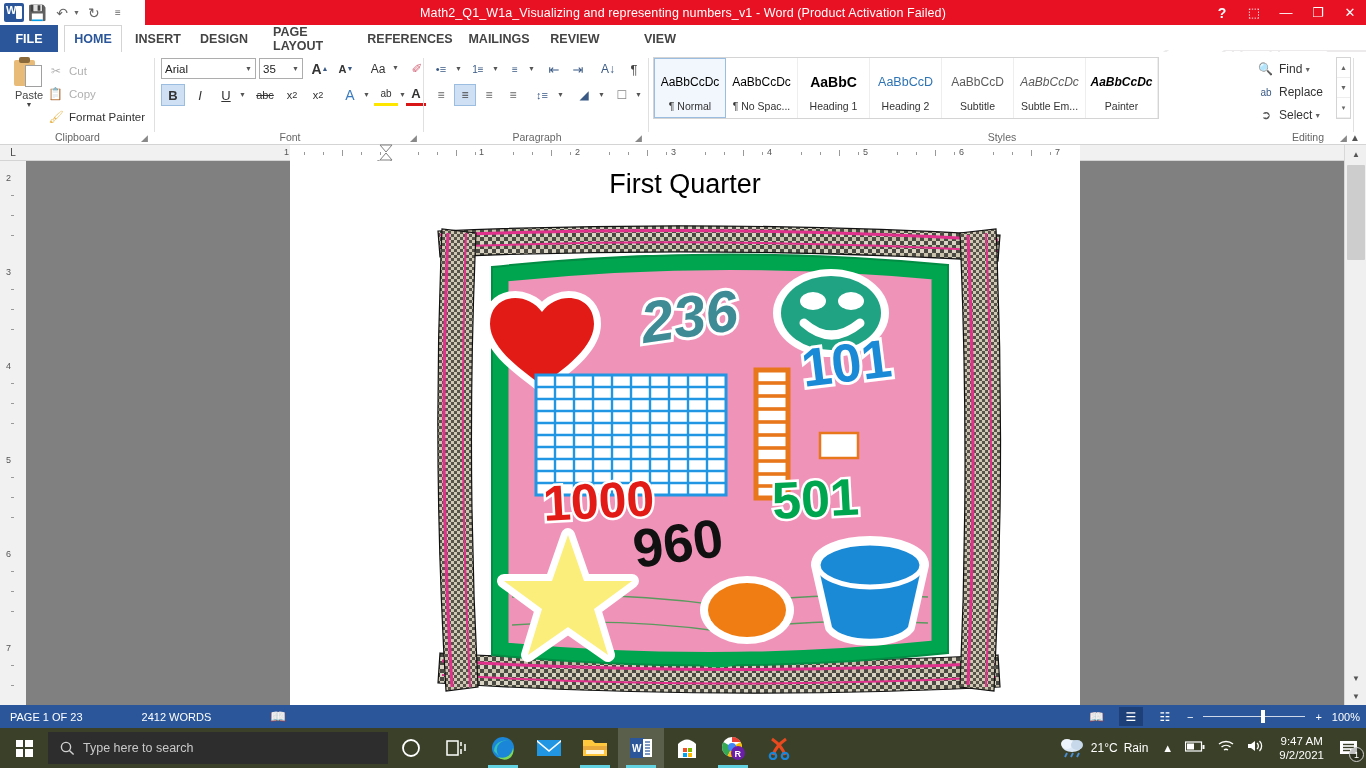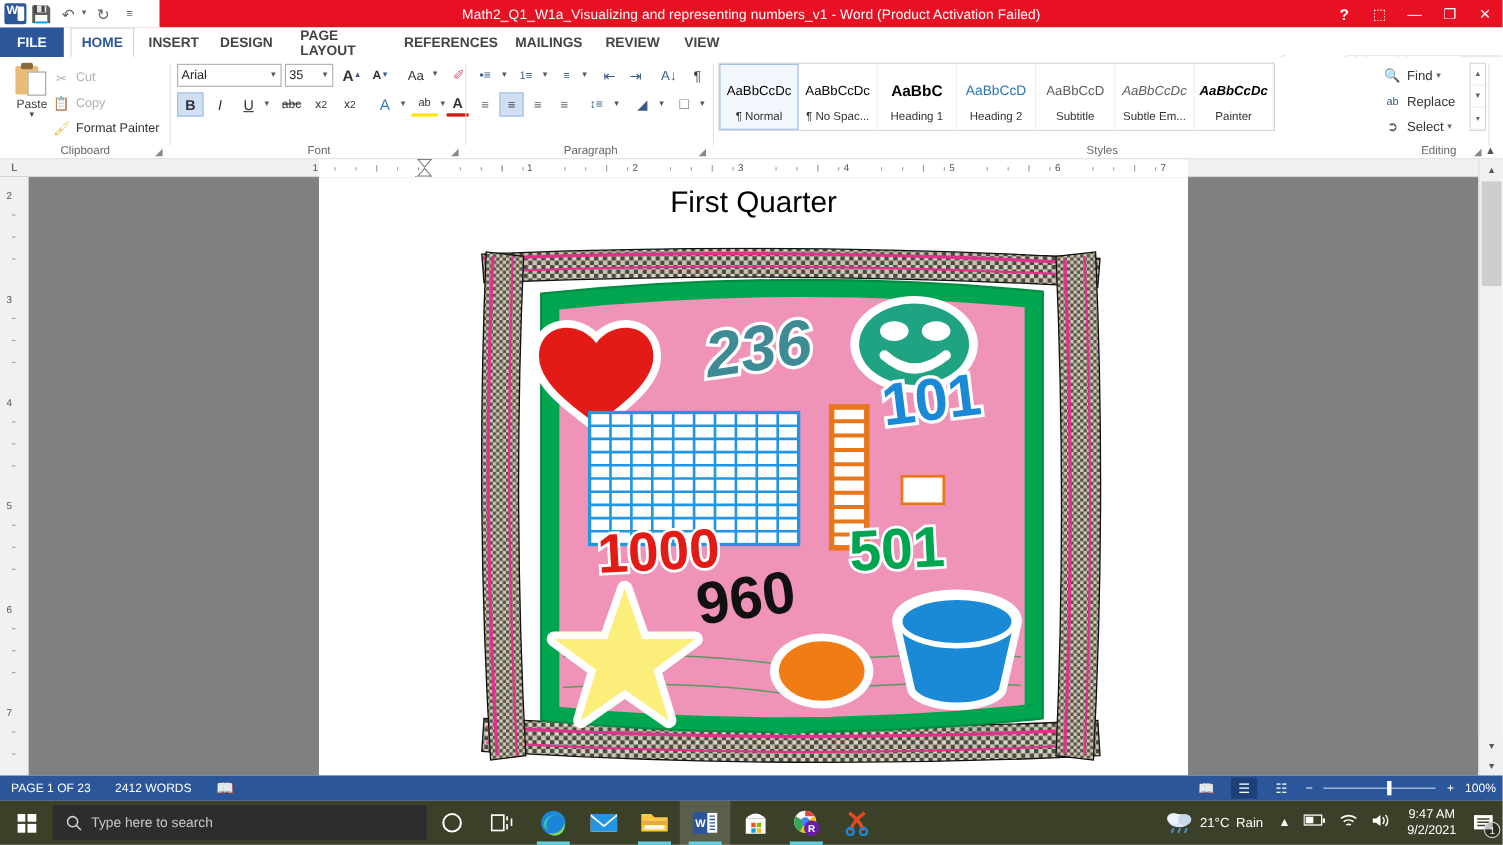--- a/index.html
+++ b/index.html
@@ -260,21 +260,21 @@
     background: #cdcdcd; border-radius: 1px;
   }
   .sb-split {
     position: absolute; right: 0; top: 145px; width: 22px; height: 14px; background: #e8e8e8;
   }
 
   
   .statusbar {
     position: absolute; left: 0; top: 705px; width: 1366px; height: 23px;
     background: #2b579a; color: #ffffff;
-    display: flex; align-items: center; font-size: 11px;
+    display: flex; align-items: center; font-size: 11px; gap: 37px;
   }
   .sb-item { margin-left: 10px; display: flex; align-items: center; gap: 4px; }
   .sb-right { position: absolute; right: 6px; display: flex; align-items: center; gap: 10px; }
   .view-btn {
     width: 24px; height: 19px; display: flex; align-items: center; justify-content: center;
     font-size: 12px;
   }
   .view-btn.active { background: #1e4078; }
   .zoom-track { position: relative; width: 102px; height: 16px; display: flex; align-items: center; }
   .zoom-line { position: absolute; left: 0; right: 0; height: 1px; background: #cfd8e8; }
@@ -337,21 +337,21 @@
 
 <div class="tabstrip">
   <div class="tab file" style="left:0;width:58px">FILE</div>
   <div class="tab active" style="left:64px;width:58px">HOME</div>
   <div class="tab" style="left:130px;width:56px">INSERT</div>
   <div class="tab" style="left:192px;width:64px">DESIGN</div>
   <div class="tab" style="left:262px;width:96px">PAGE LAYOUT</div>
   <div class="tab" style="left:364px;width:92px">REFERENCES</div>
   <div class="tab" style="left:462px;width:74px">MAILINGS</div>
   <div class="tab" style="left:544px;width:62px">REVIEW</div>
-  <div class="tab" style="left:614px;width:48px">VIEW</div>
+  <div class="tab" style="left:636px;width:48px">VIEW</div>
 
   <div class="ribbon-deco">
     <svg width="300" height="27" viewBox="0 0 300 27">
       <g stroke="#eceaea" stroke-width="2" fill="none">
         <circle cx="190" cy="8" r="24"></circle>
         <circle cx="190" cy="8" r="16"></circle>
         <path d="M0 22 L70 22 L110 -6"></path>
         <path d="M120 27 L160 0 L300 0"></path>
         <path d="M230 27 L262 2 L300 2"></path>
       </g>

